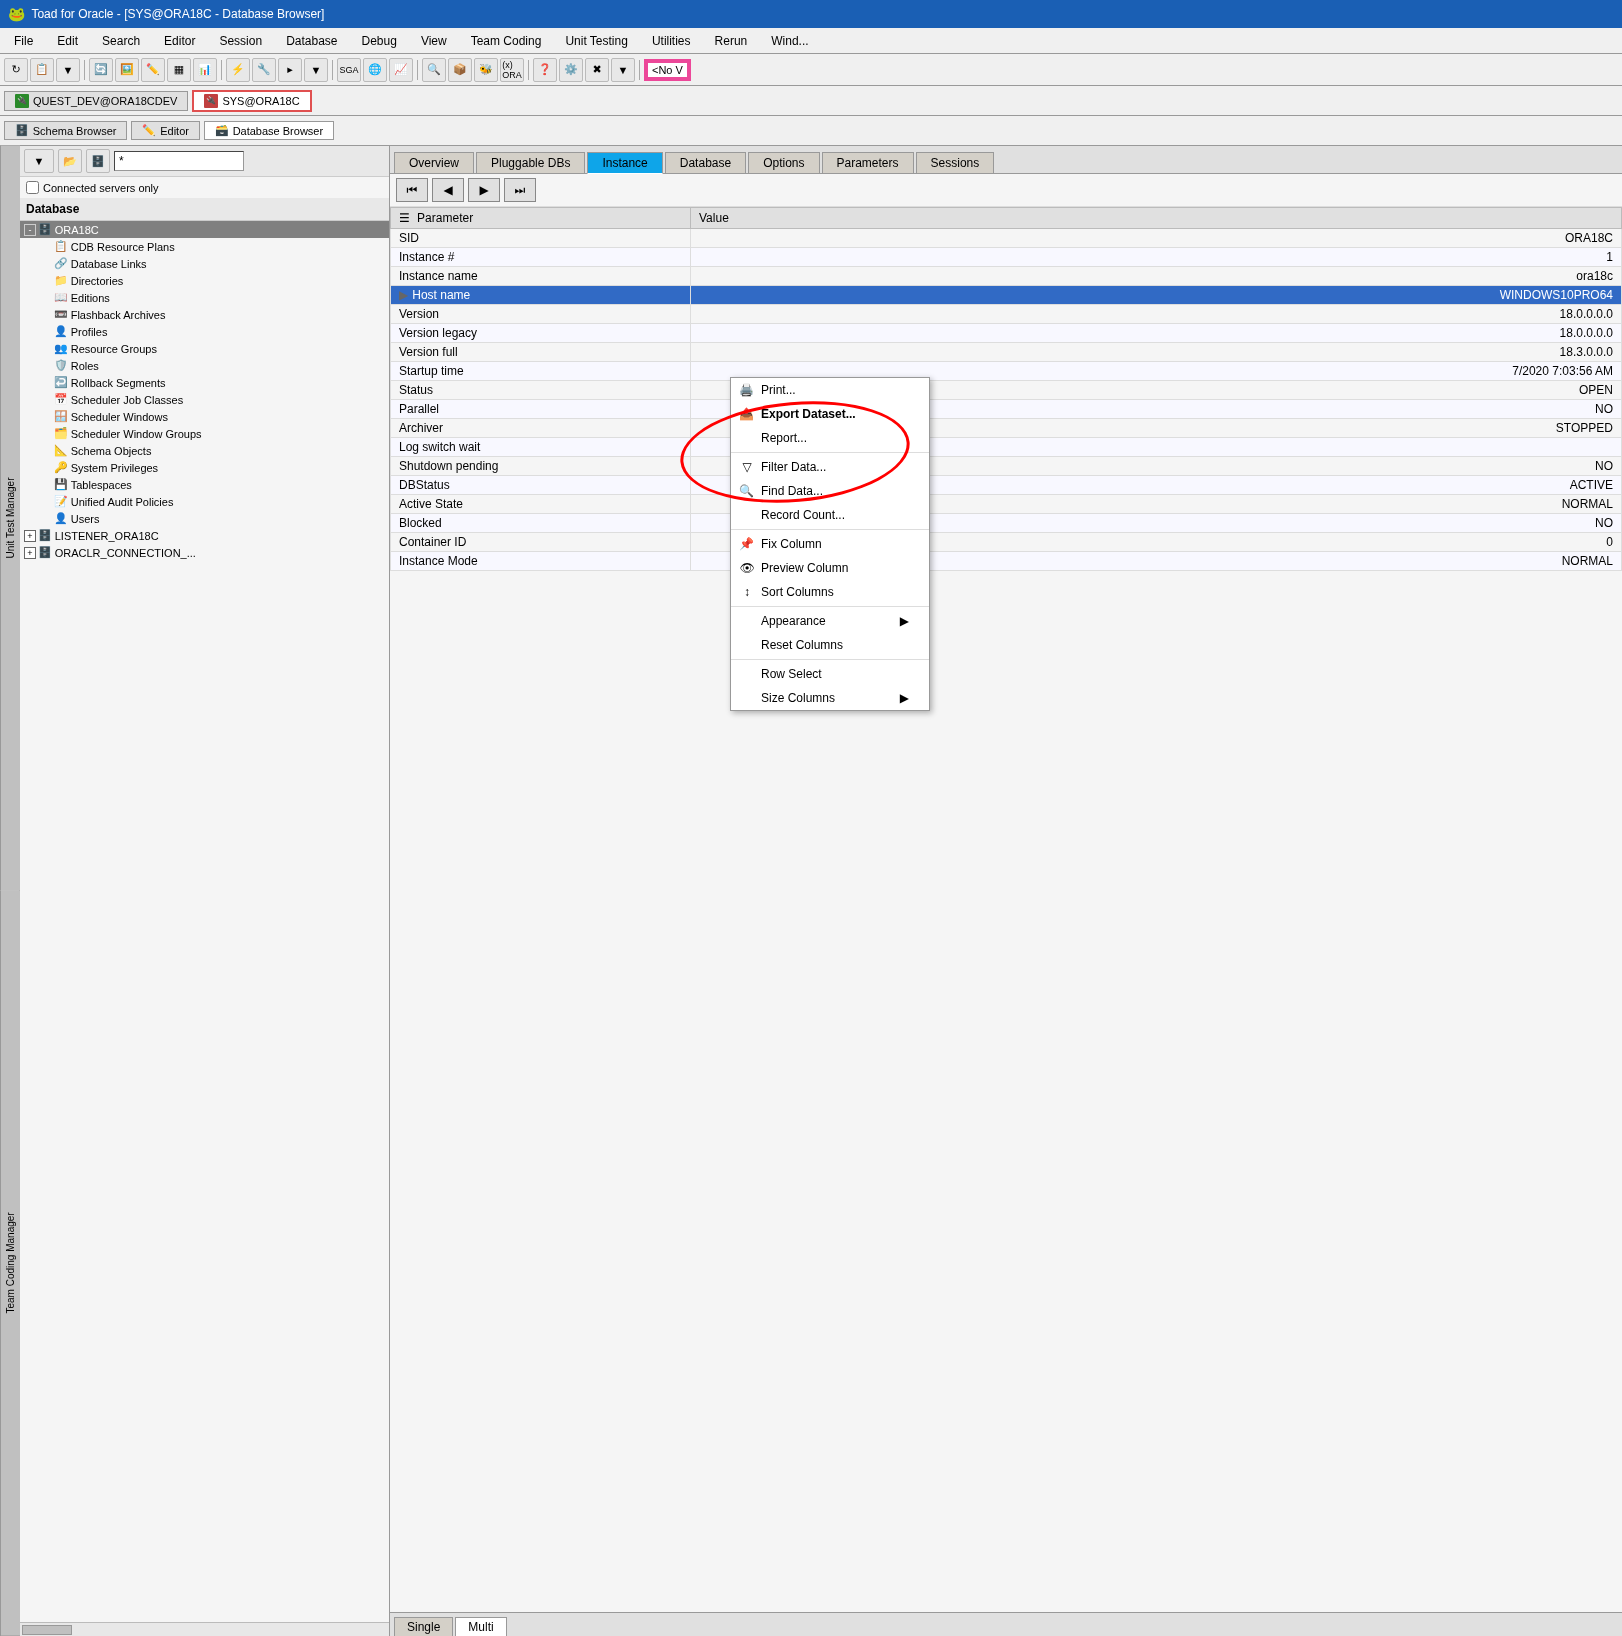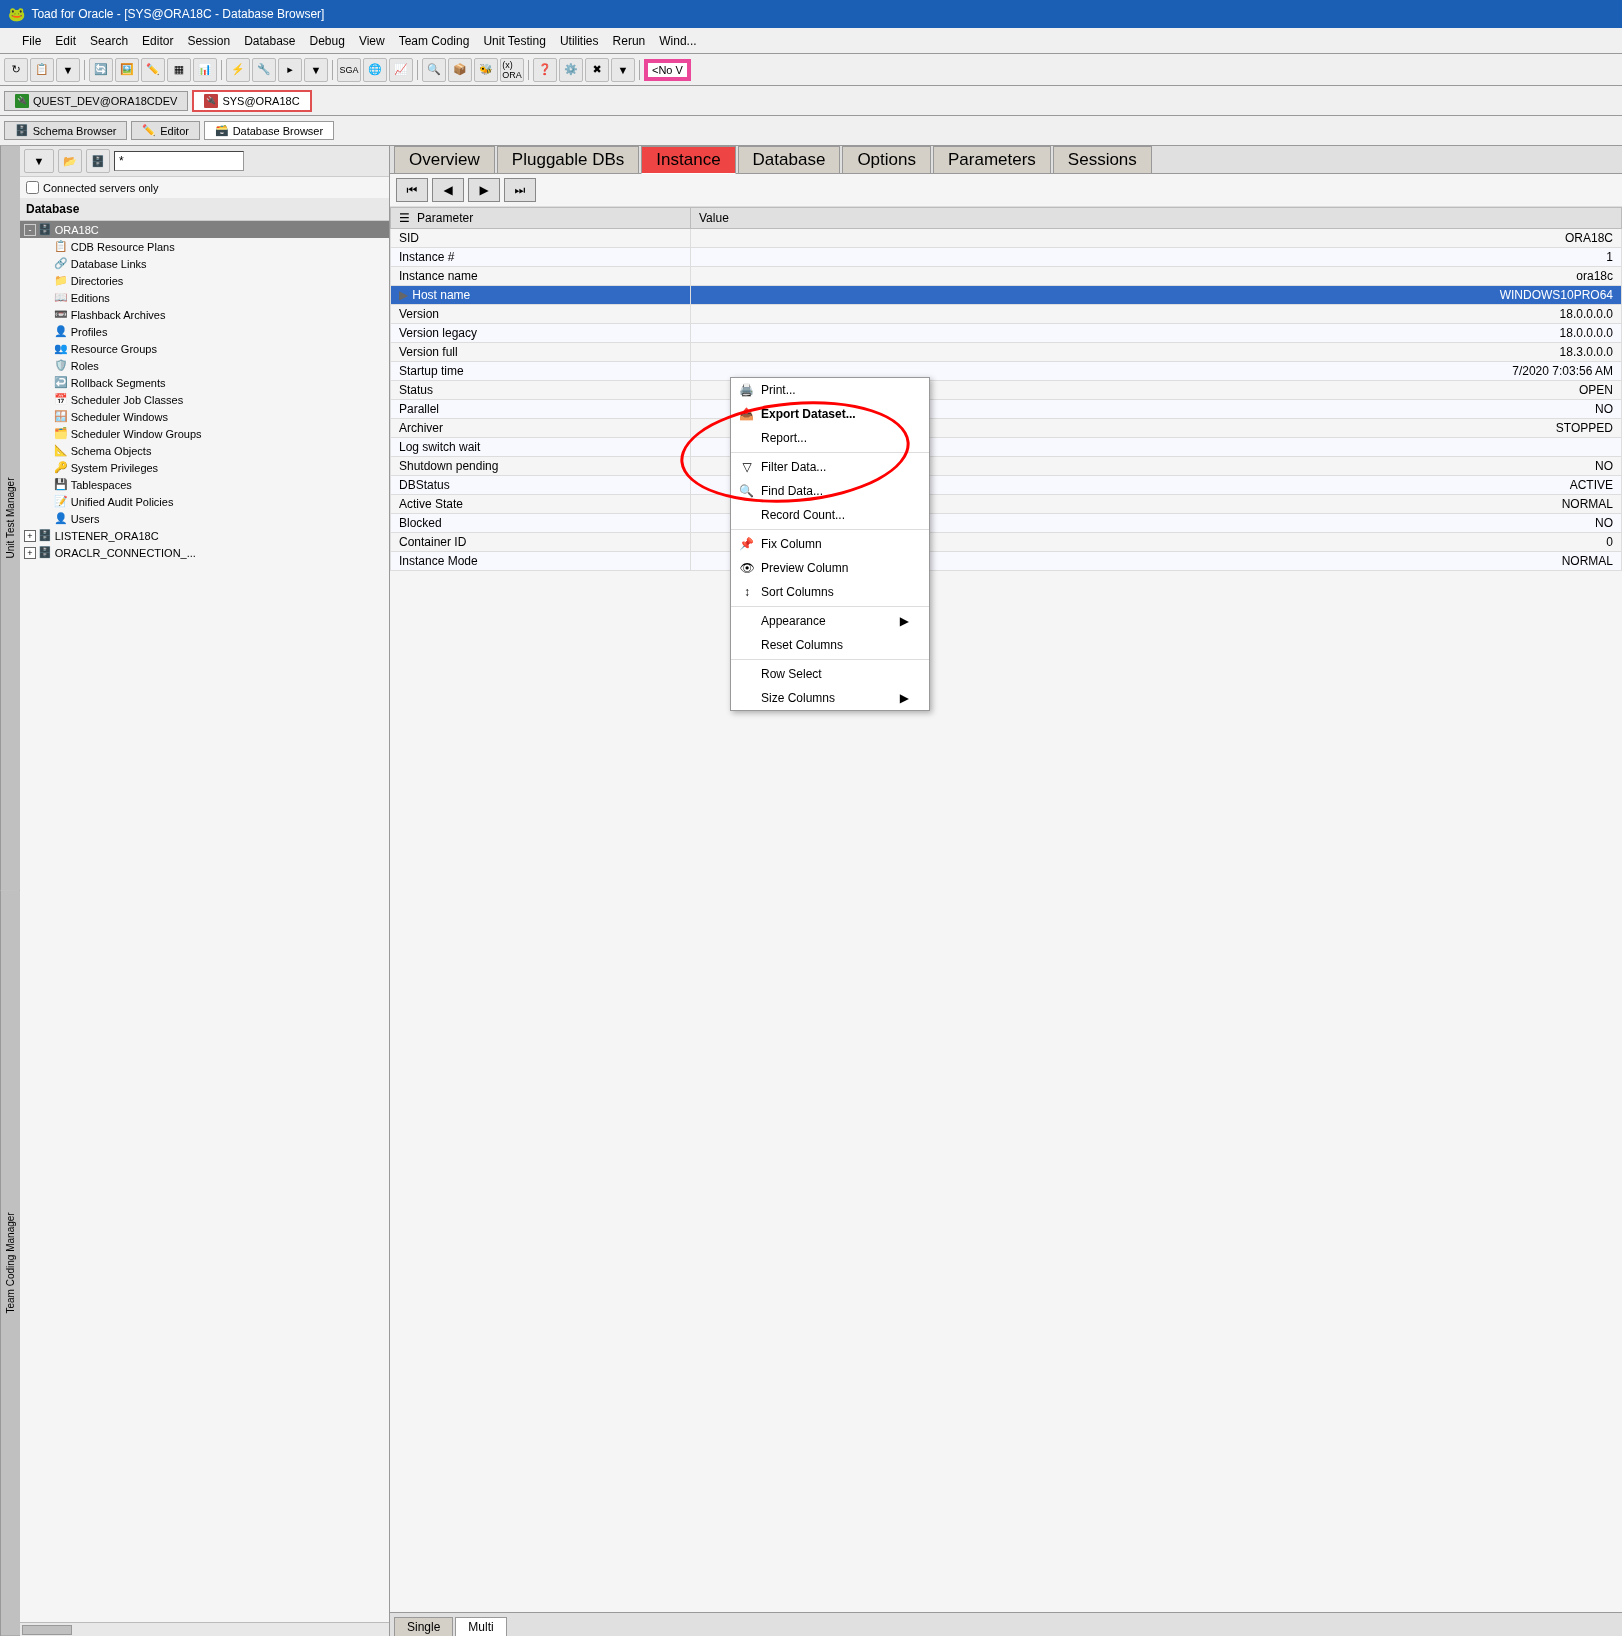--- a/index.html
+++ b/index.html
@@ -2,21 +2,21 @@
 <html><head>
   <meta charset="utf-8">
   <style>
     * { box-sizing: border-box; margin: 0; padding: 0; }
     body { font-family: 'Segoe UI', Tahoma, Geneva, Verdana, sans-serif; font-size: 12px; background: #d4d0c8; overflow: hidden; }
     
     
     .title-bar { background: #1a5fb4; color: white; padding: 4px 8px; font-size: 12px; display: flex; align-items: center; gap: 6px; height: 28px; }
     
     
-    .menu-bar { background: #f0f0f0; border-bottom: 1px solid #999; padding: 2px 16px; display: flex; align-items: center; gap: 2px; height: 26px; }
+    .menu-bar { background: #f0f0f0; border-bottom: 1px solid #999; padding: 2px 8px; display: flex; align-items: center; gap: 12px; height: 26px; }
     .menu-item { padding: 2px 6px; font-size: 12px; cursor: pointer; }
     
     
     .toolbar { background: #f0f0f0; border-bottom: 1px solid #999; padding: 2px 4px; display: flex; align-items: center; gap: 2px; height: 32px; flex-wrap: wrap; }
     .toolbar-btn { width: 24px; height: 24px; background: #e8e8e8; border: 1px solid #bbb; display: flex; align-items: center; justify-content: center; cursor: pointer; font-size: 11px; border-radius: 2px; }
     .toolbar-separator { width: 1px; height: 20px; background: #aaa; margin: 0 2px; }
     
     
     .conn-tabs { background: #f0f0f0; border-bottom: 1px solid #999; padding: 2px 4px; display: flex; align-items: center; gap: 4px; height: 30px; }
     .conn-tab { padding: 2px 10px; border: 1px solid #999; background: #e0e0e0; cursor: pointer; font-size: 11px; display: flex; align-items: center; gap: 4px; }
@@ -42,22 +42,22 @@
     .db-header { padding: 4px 6px; font-weight: bold; font-size: 12px; background: #e8e8e8; border-bottom: 1px solid #ccc; }
     .tree-container { overflow-y: auto; flex: 1; }
     .tree-item { display: flex; align-items: center; padding: 2px 4px; cursor: pointer; font-size: 11px; }
     .expand-icon { width: 12px; height: 12px; display: inline-flex; align-items: center; justify-content: center; margin-right: 2px; border: 1px solid #666; background: white; font-size: 9px; cursor: pointer; flex-shrink: 0; }
     
     
     .right-panel { flex: 1; display: flex; flex-direction: column; overflow: hidden; background: #f5f5f5; }
     
     
     .content-tabs { background: #e0e0e0; border-bottom: 1px solid #999; display: flex; align-items: flex-end; padding: 0 4px; height: 28px; }
-    .content-tab { padding: 3px 14px; border: 1px solid #999; background: #d4d0c8; cursor: pointer; font-size: 17px; margin-right: 2px; border-bottom: none; }
-    .content-tab.active { background: #ef4444; border-bottom: 1px solid white; margin-bottom: -1px; }
+    .content-tab { padding: 3px 14px; border: 1px solid #999; background: #d4d0c8; cursor: pointer; font-size: 12px; margin-right: 2px; border-bottom: none; }
+    .content-tab.active { background: #0ea5e9; border-bottom: 1px solid white; margin-bottom: -1px; }
     
     
     .nav-buttons { padding: 4px 6px; display: flex; gap: 4px; background: #f5f5f5; border-bottom: 1px solid #ddd; }
     .nav-btn { width: 32px; height: 24px; background: #e0e0e0; border: 1px solid #888; display: flex; align-items: center; justify-content: center; cursor: pointer; font-size: 12px; }
     
     
     .data-table-container { flex: 1; overflow-y: auto; position: relative; }
     .data-table { width: 100%; border-collapse: collapse; font-size: 12px; }
     .data-table th { background: #e0e0e0; border: 1px solid #bbb; padding: 3px 8px; text-align: left; font-weight: normal; position: sticky; top: 0; }
     .data-table td { border: 1px solid #ddd; padding: 2px 8px; white-space: nowrap; }

